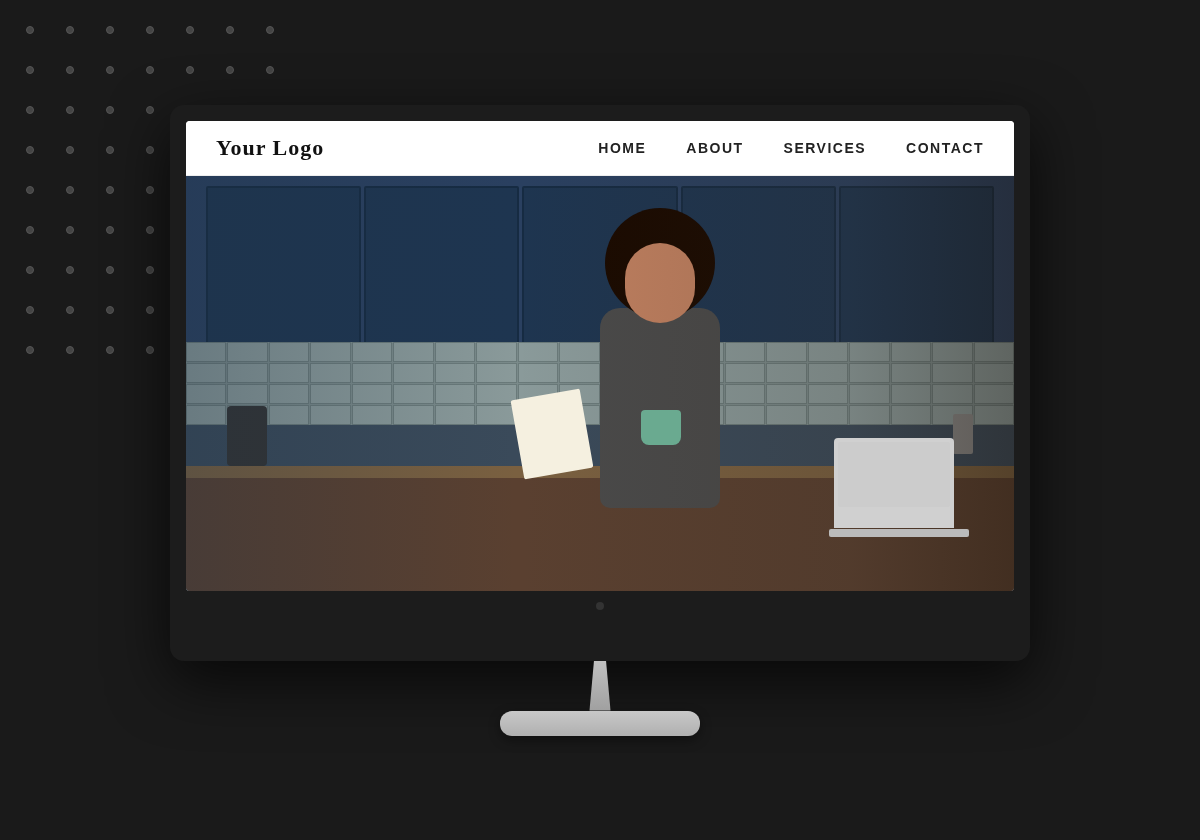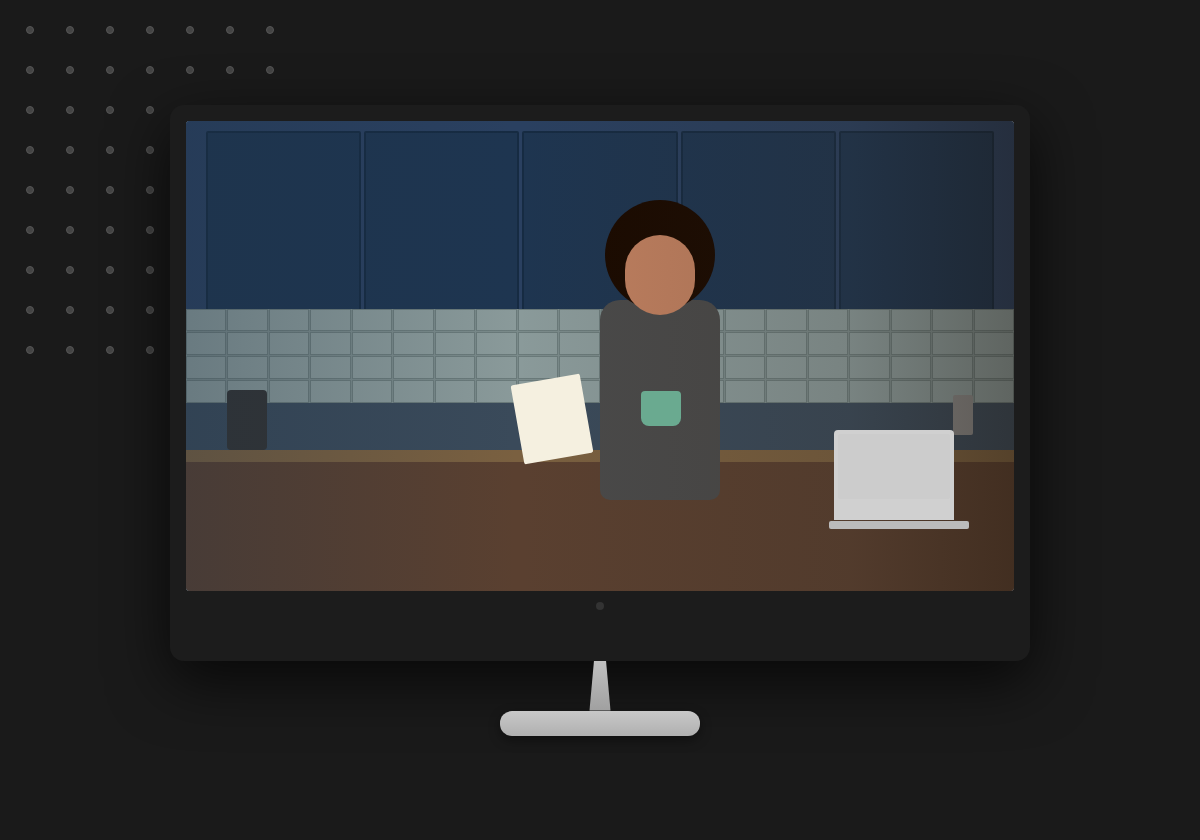--- a/index.html
+++ b/index.html
@@ -435,20 +435,37 @@
     <div class="dot"></div>
     <div class="dot"></div>
     <div class="dot"></div>
     <div class="dot"></div>
   </div>
 
 <div class="monitor-outer">
   <div class="monitor-screen-bezel">
     <div class="monitor-screen">
 
+      <nav class="nav-bar">
+        <div class="logo">Your Logo</div>
+        <ul class="nav-links">
+          <li>
+            <a href="#">HOME</a>
+          </li>
+          <li>
+            <a href="#">ABOUT</a>
+          </li>
+          <li>
+            <a href="#">SERVICES</a>
+          </li>
+          <li>
+            <a href="#">CONTACT</a>
+          </li>
+        </ul>
+      </nav>
 
       <div class="hero-image">
         <div class="hero-scene">
 
           <div class="cabinet-area">
             <div class="cabinet"></div>
             <div class="cabinet"></div>
             <div class="cabinet"></div>
             <div class="cabinet"></div>
             <div class="cabinet"></div>

